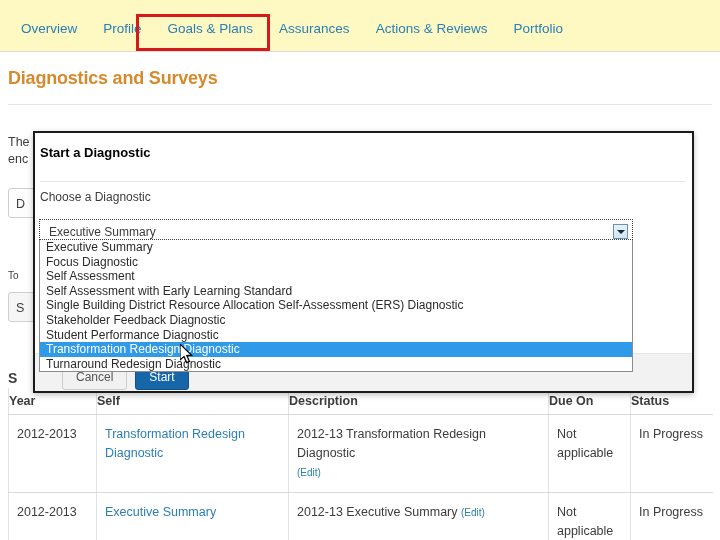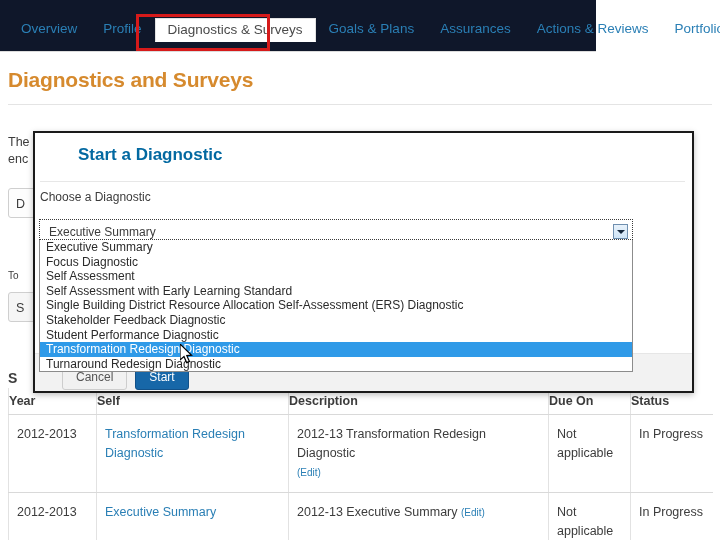--- a/index.html
+++ b/index.html
@@ -14,23 +14,23 @@
     font-family: "Liberation Sans", sans-serif;
     font-size: 13px;
     color: #333333;
     position: relative;
   }
 
   
   #nav-bar {
     position: absolute;
     left: 0; top: 0;
-    width: 596px;
+    width: 720px;
     height: 52px;
-    background: #0f172a;
+    background: #fef9c3;
     border-bottom: 1px solid #dcdcdc;
     box-sizing: border-box;
   }
   #nav-tabs {
     position: absolute;
     left: 8px;
     top: 18px;
     display: flex;
     align-items: flex-start;
   }
@@ -58,21 +58,21 @@
     border: 3px solid #d61a1a;
     box-sizing: border-box;
     pointer-events: none;
   }
 
   
   #page-title {
     position: absolute;
     left: 8px;
     top: 68px;
-    font-size: 21px;
+    font-size: 18px;
     font-weight: bold;
     color: #d68a2e;
     letter-spacing: -0.2px;
   }
   #title-rule {
     position: absolute;
     left: 8px;
     top: 104px;
     width: 704px;
     height: 1px;
@@ -209,25 +209,24 @@
     position: absolute;
     left: 0; top: 0;
     width: 100%;
     height: 44px;
     box-sizing: border-box;
   }
   #modal-title {
     position: absolute;
     left: 5px;
     top: 12px;
-    font-size: 17px;
+    font-size: 13px;
     font-weight: bold;
-    color: #0369a1;
-    white-space: nowrap;
-    margin-left: 38px;
+    color: #000000;
+    white-space: nowrap;
   }
   #modal-header-rule {
     position: absolute;
     left: 5px;
     top: 48px;
     width: 645px;
     height: 1px;
     background: #e7e7e7;
   }
   #modal-body {
@@ -365,21 +364,20 @@
     pointer-events: none;
   }
 </style>
 </head>
 <body>
 
 <div id="nav-bar">
   <div id="nav-tabs">
     <div class="nav-tab">Overview</div>
     <div class="nav-tab">Profile</div>
-    <div class="nav-tab active">Diagnostics &amp; Surveys</div>
     <div class="nav-tab">Goals &amp; Plans</div>
     <div class="nav-tab">Assurances</div>
     <div class="nav-tab">Actions &amp; Reviews</div>
     <div class="nav-tab">Portfolio</div>
   </div>
 </div>
 <div id="active-tab-highlight"></div>
 
 <div id="page-title">Diagnostics and Surveys</div>
 <div id="title-rule"></div>

